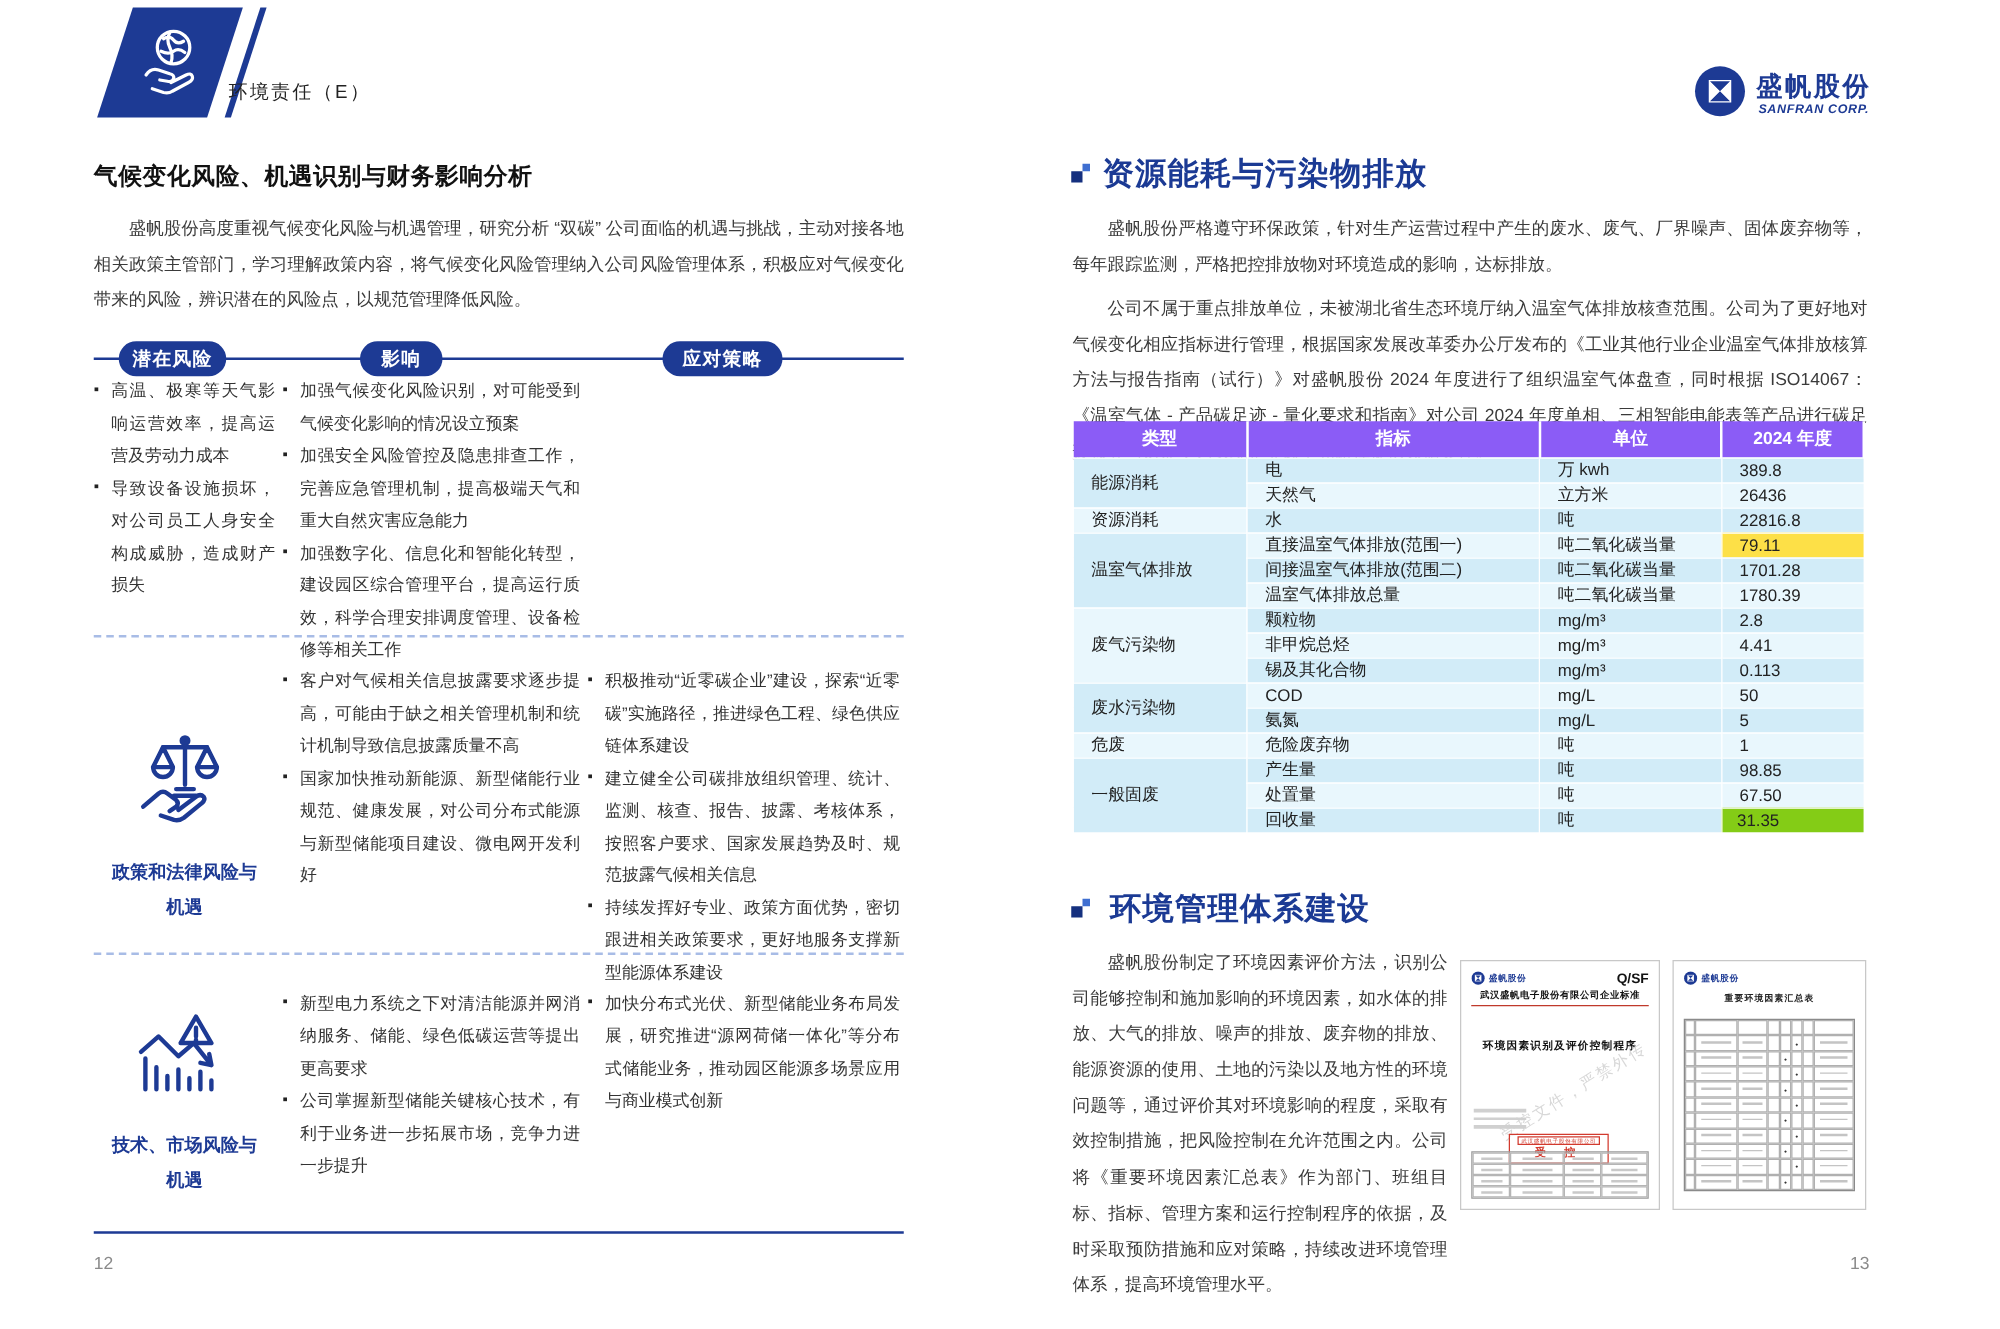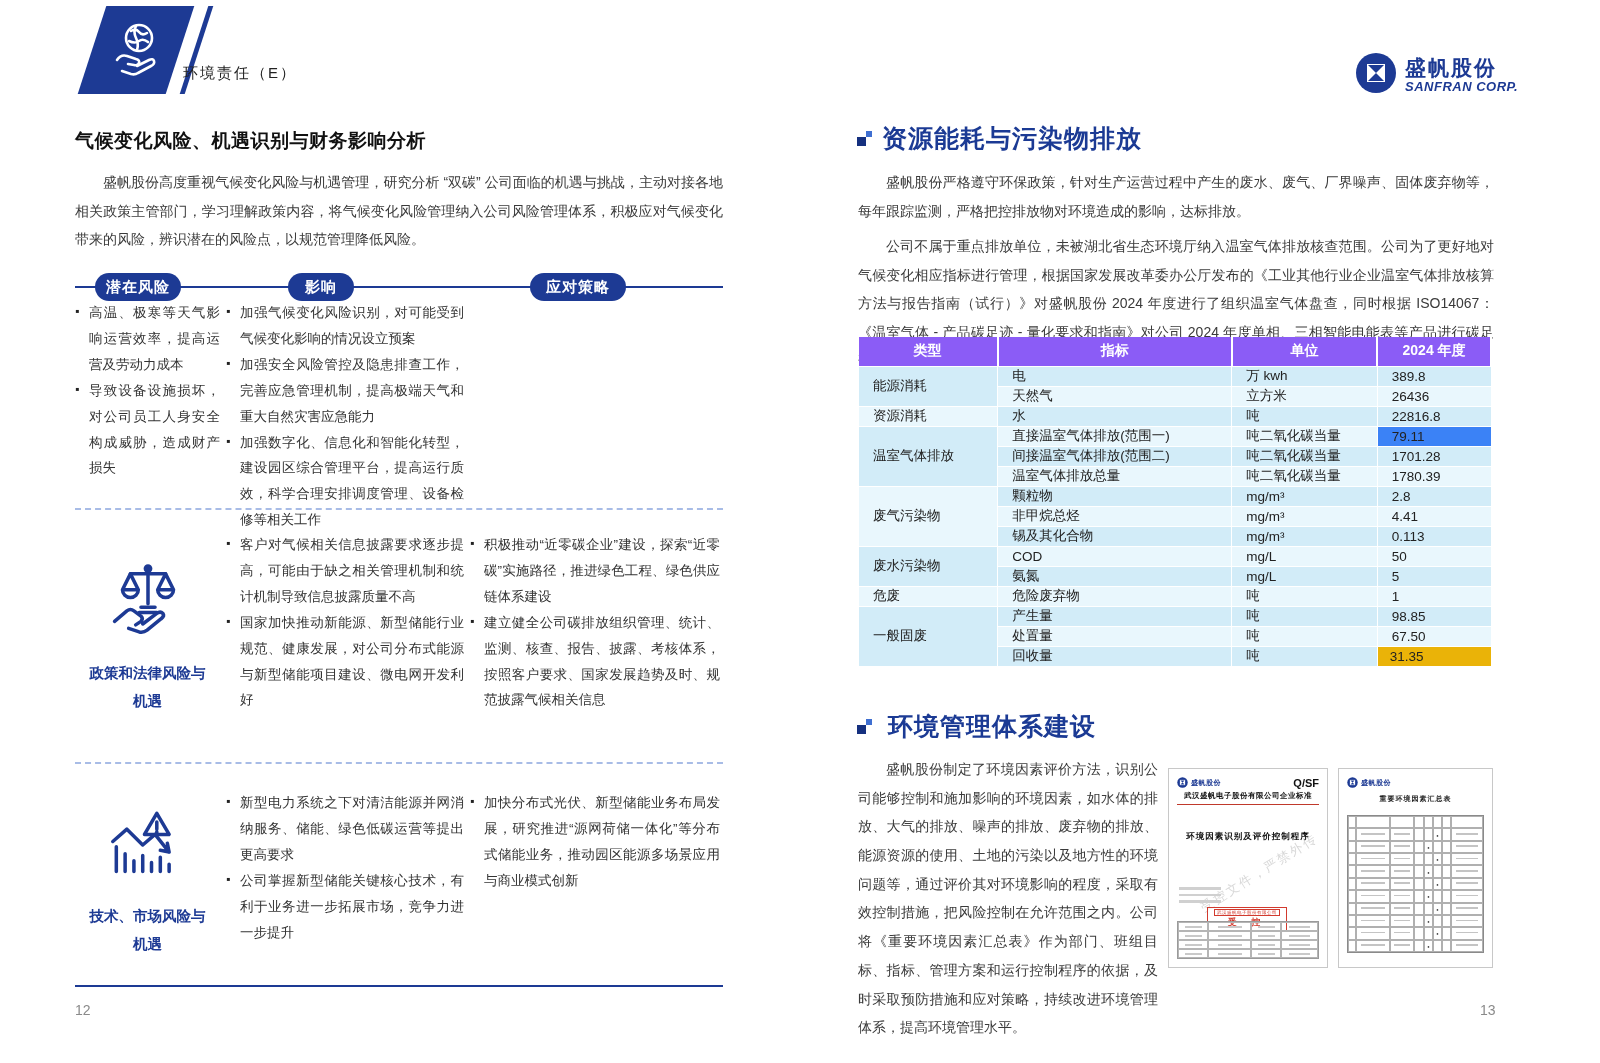--- a/index.html
+++ b/index.html
@@ -38,21 +38,21 @@
   ul.bullets li { position:relative; padding-left:14px; color:#333; }
   ul.bullets li::before { content:"▪"; position:absolute; left:0; top:0; font-size:12px; color:#222; }
 
   .dotted-sep { position:absolute; left:75px; width:648px; border-top:2px dashed #a8bce6; }
   .lp-bottomline { position:absolute; left:75px; top:985px; width:648px; height:2px; background:#1d3a94; }
   .page-num { position:absolute; font-size:14px; color:#8a8a8a; }
 
   
   .logo { position:absolute; left:555px; top:52px; display:flex; align-items:center; gap:8px; }
   .logo-txt .cn { font-size:21px; font-weight:900; color:#1d3a94; letter-spacing:2px; line-height:1.1; }
-  .logo-txt .en { font-size:13px; font-weight:700; font-style:italic; color:#1d3a94; letter-spacing:0.5px;text-align:center; }
+  .logo-txt .en { font-size:10px; font-weight:700; font-style:italic; color:#1d3a94; letter-spacing:0.5px;text-align:center; }
 
   .sec-head { position:absolute; display:flex; align-items:center; gap:10px; }
   .sec-marker { position:relative; width:15px; height:15px; flex:0 0 15px; }
   .sec-marker .sq1 { position:absolute; left:0; bottom:0; width:9px; height:9px; background:#15307f; }
   .sec-marker .sq2 { position:absolute; right:0; top:0; width:6px; height:6px; background:#3f6fd1; }
   .sec-title { font-size:25px; font-weight:900; color:#1b3a94; letter-spacing:1px; }
 
   .rp-para { position:absolute; font-size:14px; line-height:2.05; text-indent:2em; text-align:justify; color:#3a3a3a; }
 
   table.env { position:absolute; left:58px; top:337px; width:634px; border-collapse:collapse; }
@@ -153,20 +153,21 @@
       <div class="m-label">政策和法律风险与
 机遇</div>
     </div>
     <ul class="bullets">
         <li>客户对气候相关信息披露要求逐步提高，可能由于缺之相关管理机制和统计机制导致信息披露质量不高</li>
         <li>国家加快推动新能源、新型储能行业规范、健康发展，对公司分布式能源与新型储能项目建设、微电网开发利好</li>
       </ul>
     <ul class="bullets">
         <li>积极推动“近零碳企业”建设，探索“近零碳”实施路径，推进绿色工程、绿色供应链体系建设</li>
         <li>建立健全公司碳排放组织管理、统计、监测、核查、报告、披露、考核体系，按照客户要求、国家发展趋势及时、规范披露气候相关信息</li>
+        <li>持续发挥好专业、政策方面优势，密切跟进相关政策要求，更好地服务支撑新型能源体系建设</li>
       </ul>
   </div>
 
   <div class="dotted-sep" style="top:762px;"></div>
 
   <div class="matrix-row" style="top:790px; height:180px;">
     <div class="m-iconcell">
       <span>
         <svg width="92" height="88" viewBox="0 0 100 100" fill="none" stroke="#1d3a94" stroke-width="4" stroke-linecap="round" stroke-linejoin="round">
           <path d="M14 52 v28 M24 60 v20 M34 68 v12 M44 62 v18 M54 70 v10 M64 64 v16 M74 72 v8"></path>
@@ -242,21 +243,21 @@
         <tr>
           <td class="cat" rowspan="1" style="background: rgb(233, 247, 253);">资源消耗</td>
           <td class="ind" style="background: rgb(210, 236, 248);">水</td>
           <td class="unit" style="background: rgb(210, 236, 248);">吨</td>
           <td class="val" style="background: rgb(210, 236, 248);">22816.8</td>
         </tr>
         <tr>
           <td class="cat" rowspan="3" style="background: rgb(210, 236, 248);">温室气体排放</td>
           <td class="ind" style="background: rgb(233, 247, 253);">直接温室气体排放(范围一)</td>
           <td class="unit" style="background: rgb(233, 247, 253);">吨二氧化碳当量</td>
-          <td class="val" style="background: #3b82f6;">79.11</td>
+          <td class="val" style="background: #fde047;">79.11</td>
         </tr>
         <tr>
           <td class="ind" style="background: rgb(210, 236, 248);">间接温室气体排放(范围二)</td>
           <td class="unit" style="background: rgb(210, 236, 248);">吨二氧化碳当量</td>
           <td class="val" style="background: rgb(210, 236, 248);">1701.28</td>
         </tr>
         <tr>
           <td class="ind" style="background: rgb(233, 247, 253);">温室气体排放总量</td>
           <td class="unit" style="background: rgb(233, 247, 253);">吨二氧化碳当量</td>
           <td class="val" style="background: rgb(233, 247, 253);">1780.39</td>
@@ -301,21 +302,21 @@
           <td class="val" style="background: rgb(210, 236, 248);">98.85</td>
         </tr>
         <tr>
           <td class="ind" style="background: rgb(233, 247, 253);">处置量</td>
           <td class="unit" style="background: rgb(233, 247, 253);">吨</td>
           <td class="val" style="background: rgb(233, 247, 253);">67.50</td>
         </tr>
         <tr>
           <td class="ind" style="background: rgb(210, 236, 248);">回收量</td>
           <td class="unit" style="background: rgb(210, 236, 248);">吨</td>
-          <td class="val" style="background: #eab308; padding-left: 12px;">31.35</td>
+          <td class="val" style="background: #84cc16; padding-left: 12px;">31.35</td>
         </tr>
       </tbody>
   </table>
 
   <div class="sec-head" style="left:57px; top:710px;gap:16px;">
     <span class="sec-marker">
         <i class="sq1"></i>
         <i class="sq2"></i>
       </span>
     <span class="sec-title">环境管理体系建设</span>

